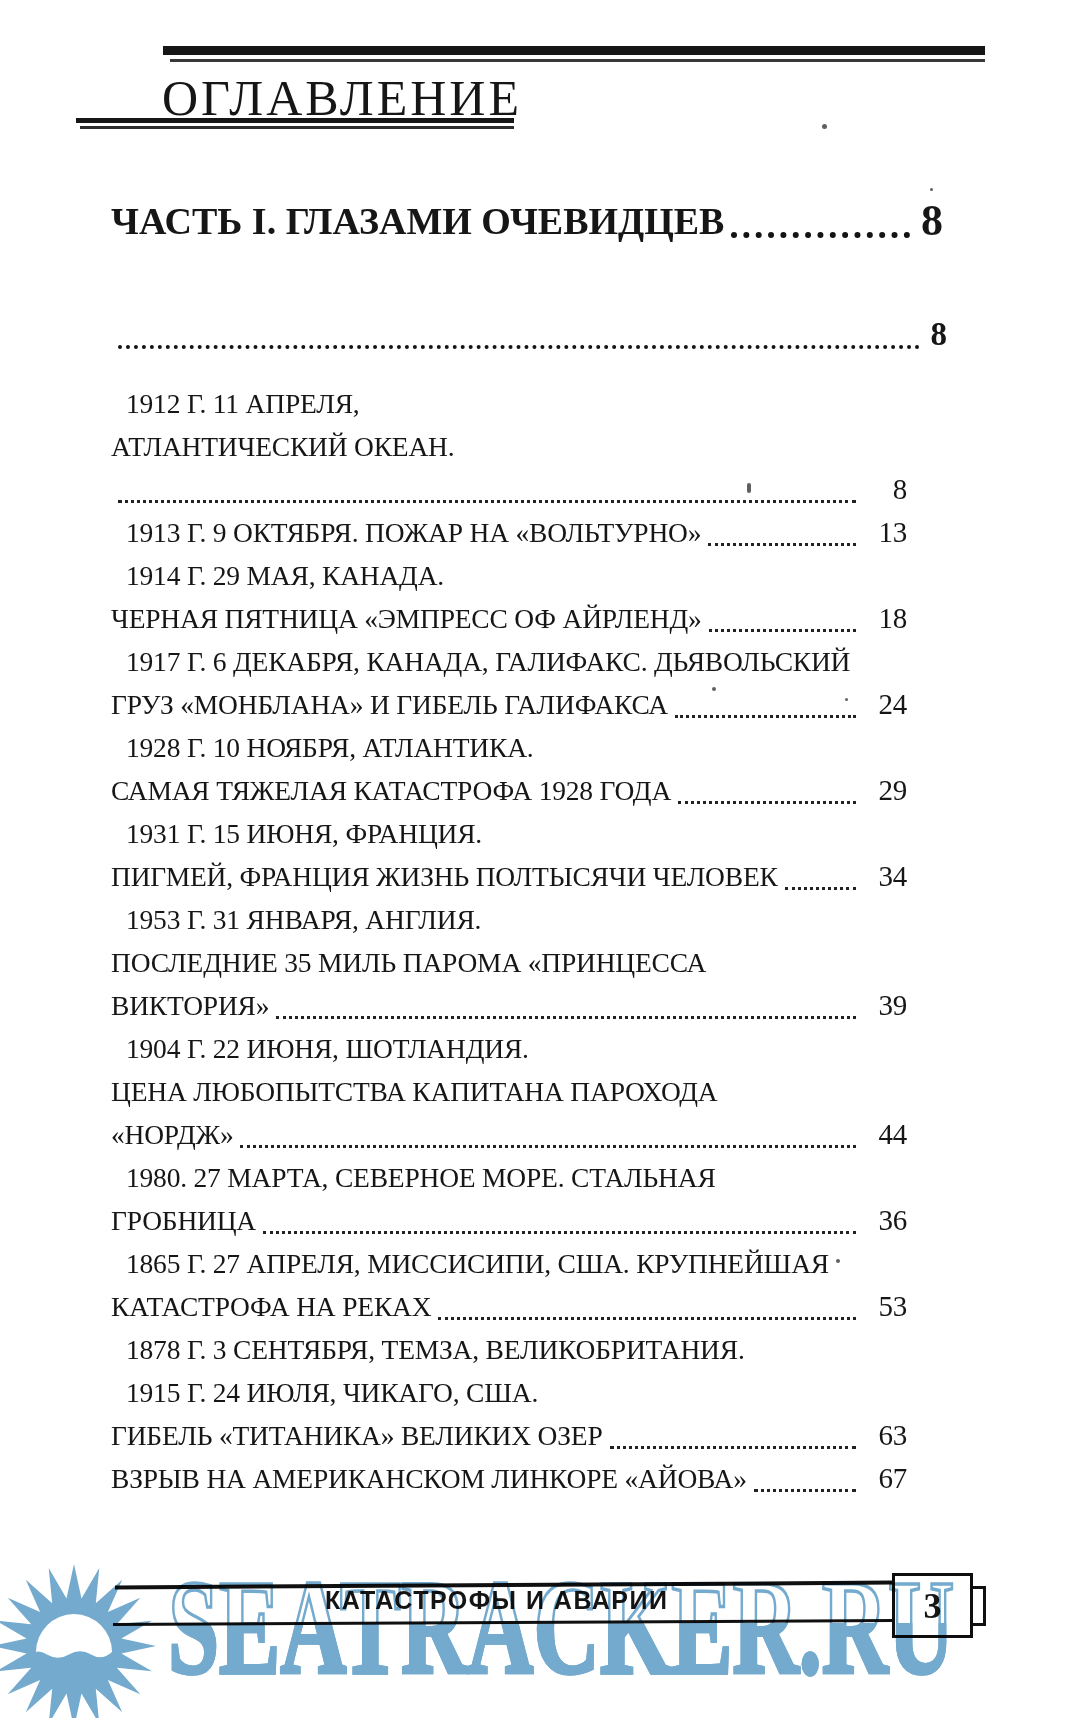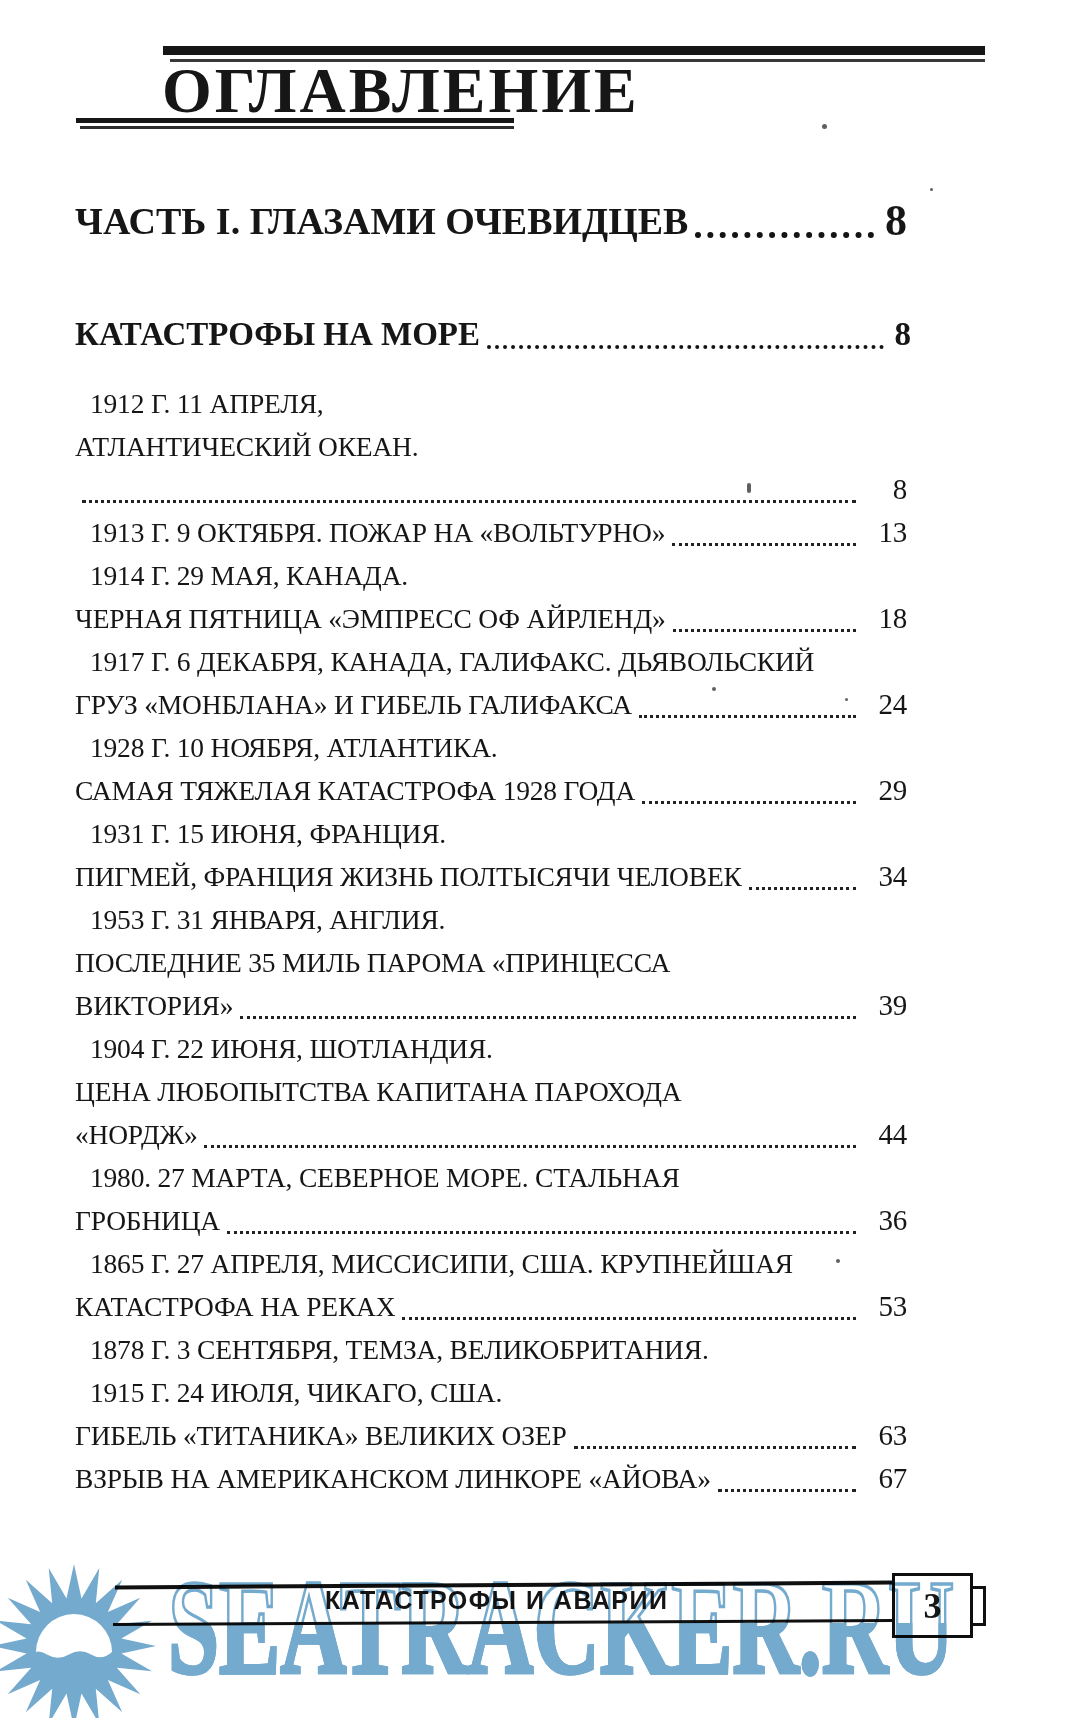--- a/index.html
+++ b/index.html
@@ -16,29 +16,29 @@
     background:var(--paper);
     overflow:hidden;
     font-family:"Liberation Serif","DejaVu Serif",serif;
     color:var(--ink);
   }
 
   
   .bar-top{position:absolute;left:163px;top:46px;width:822px;height:9px;background:var(--ink);}
   .bar-top-thin{position:absolute;left:170px;top:59px;width:815px;height:3px;background:var(--ink);opacity:.85;}
   .doc-title{
-    position:absolute;left:162px;top:54px;
-    font-size:64px;font-weight:bold;letter-spacing:3px;
+    position:absolute;left:162px;top:69px;
+    font-size:50px;font-weight:normal;letter-spacing:3px;
     white-space:nowrap;
   }
   .title-underline-1{position:absolute;left:76px;top:118px;width:438px;height:5px;background:var(--ink);}
   .title-underline-2{position:absolute;left:80px;top:126px;width:434px;height:3px;background:var(--ink);opacity:.9;}
 
   
-  .row{display:flex;align-items:flex-end;}
+  .row{display:flex;align-items:flex-end;margin-left:36px;}
   .leader{flex:1 1 auto;min-width:14px;border-bottom:4px dotted #1f1f1f;align-self:flex-end;margin:0 3px 8px 7px;}
   .pagenum{text-align:right;white-space:nowrap;}
 
   .part-row{
     position:absolute;left:75px;top:192px;width:832px;height:58px;
     font-size:38px;font-weight:bold;line-height:58px;
   }
   .part-row .leader{border-bottom:6px dotted #141414;margin-bottom:12px;}
   .part-row .pagenum{font-size:44px;width:30px;}
 
@@ -104,21 +104,20 @@
   <div class="title-underline-1"></div>
   <div class="title-underline-2"></div>
 
   <div class="part-row row">
     <span class="toc-text">ЧАСТЬ I. ГЛАЗАМИ ОЧЕВИДЦЕВ</span>
     <span class="leader"></span>
     <span class="pagenum">8</span>
   </div>
 
   <div class="section-row row">
-    <span class="toc-text">КАТАСТРОФЫ НА МОРЕ</span>
     <span class="leader"></span>
     <span class="pagenum">8</span>
   </div>
 
   <div class="toc-list">
     <div class="toc-row row indent">
       <span class="toc-text">1912 Г. 11 АПРЕЛЯ,</span>
 
     </div>
 

